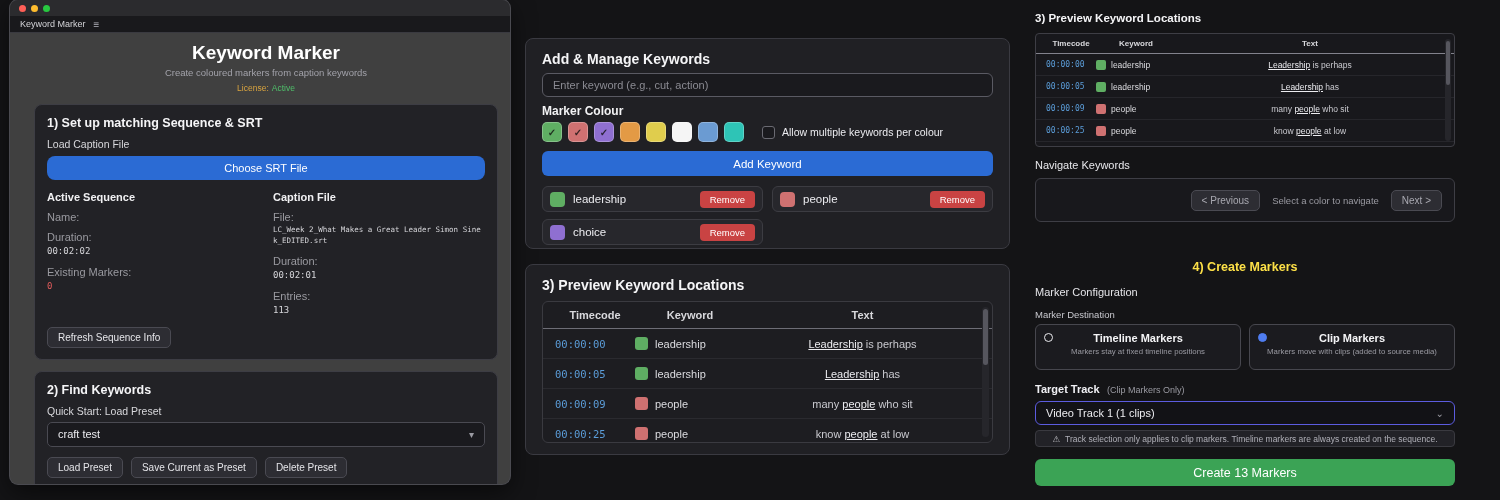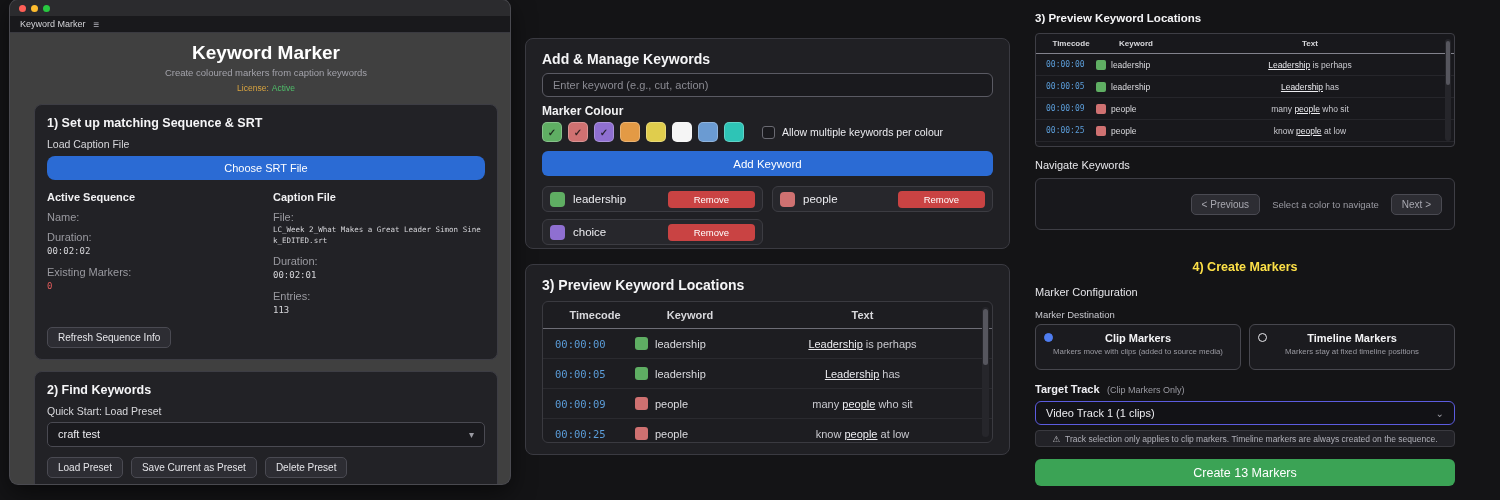--- a/index.html
+++ b/index.html
@@ -82,21 +82,21 @@
   .checkbox { width:13px; height:13px; background:#1a1a1e; border:1px solid #6a6a72; border-radius:3px; }
   .allow-label { font-size:10.5px; color:#ececf0; }
 
   .chips { display:grid; grid-template-columns:1fr 1fr; gap:7px 9px; margin-top:10px; }
   .chip { display:flex; align-items:center; height:26px; padding:0 7px;
           background:#27272c; border:1px solid #3c3c42; border-radius:6px; }
   .chip-swatch { width:15px; height:15px; border-radius:4px; flex:none; }
   .chip-swatch.sm { width:13px; height:13px; border-radius:3px; }
   .chip-label { flex:1; margin-left:8px; font-size:11.5px; color:#ececf0; }
   .remove-btn { background:#c94343; color:#fff; border:none; border-radius:4px;
-                padding:3px 26px; font-size:9.5px; cursor:pointer; }
+                padding:3px 10px; font-size:9.5px; cursor:pointer; }
 
   
   .pv-table { position:relative; margin-top:8px; height:142px; overflow:hidden;
               background:#1d1d21; border:1px solid #3a3a40; border-radius:6px; }
   .pv-head, .pv-row { display:grid; grid-template-columns:80px 110px 1fr; align-items:center;text-align:center; }
   .pv-head { padding:7px 12px; border-bottom:1px solid #6d6d76; }
   .pv-th { font-size:11px; font-weight:700; color:#d8d8dc; }
   .pv-row { padding:8px 12px; border-bottom:1px solid #2a2a2f; }
   .pv-row:last-child { border-bottom:none; }
   .pv-td { font-size:11px; color:#c9c9cf; display:flex; align-items:center; gap:7px; }
@@ -116,21 +116,21 @@
   .pv-table.small .pv-td { font-size:8.5px; gap:5px; }
   .pv-table.small .tc { font-size:8px; }
   .pv-table.small .chip-swatch.sm { width:10px; height:10px; border-radius:2px; }
   .pv-table.small .pv-scroll { width:6px; }
   .pv-table.small .pv-thumb { width:4px; height:44px; }
 
   
   .right-top { position:absolute; left:1035px; top:12px; width:420px; }
   .right-top .pv-table { margin-top:9px; }
   .nav-label { margin-top:12px; font-size:11px; color:#e8e8ec; }
-  .nav-box { margin-top:7px; height:52px; background:#18181c; border:1px solid #3e3e45; border-radius:6px;
+  .nav-box { margin-top:7px; height:44px; background:#18181c; border:1px solid #3e3e45; border-radius:6px;
              display:flex; align-items:center; justify-content:flex-end; gap:12px; padding:0 12px; }
   .nav-hint { font-size:9.5px; color:#9a9aa2; }
 
   .right-bottom { position:absolute; left:1035px; top:252px; width:420px; }
   .rb-title { margin-top:8px; font-size:12.5px; font-weight:700; color:#fde047;text-align:center; }
   .sub-label { margin-top:12px; font-size:11px; color:#e4e4e8; }
   .mini-label { margin-top:11px; font-size:9.5px; color:#c9c9cf; }
 
   .dest-grid { display:grid; grid-template-columns:1fr 1fr; gap:8px; margin-top:4px; }
   .dest-card { position:relative; height:46px; background:#1b1b1f; border:1px solid #47474e;
@@ -375,30 +375,30 @@
     <span class="nav-hint">Select a color to navigate</span>
     <button class="btn-ghost muted">Next &gt;</button>
   </div>
 </div>
 
 <div class="right-bottom">
   <div class="rb-title sec-title">4) Create Markers</div>
   <div class="sub-label">Marker Configuration</div>
   <div class="mini-label">Marker Destination</div>
   <div class="dest-grid">
+      <div class="dest-card">
+        <span class="radio"></span>
+        <div class="dest-title">Timeline Markers</div>
+        <div class="dest-desc">Markers stay at fixed timeline positions</div>
+      </div>
       <div class="dest-card selected">
         <span class="radio on"></span>
         <div class="dest-title">Clip Markers</div>
         <div class="dest-desc">Markers move with clips (added to source media)</div>
       </div>
-      <div class="dest-card">
-        <span class="radio"></span>
-        <div class="dest-title">Timeline Markers</div>
-        <div class="dest-desc">Markers stay at fixed timeline positions</div>
-      </div>
     </div>
   <div class="target-label">
     <span class="tl-strong">Target Track</span>
     <span class="tl-note">(Clip Markers Only)</span>
   </div>
   <div class="select accent">
     <span>Video Track 1 (1 clips)</span>
     <span class="chev">⌄</span>
   </div>
   <div class="warning">

